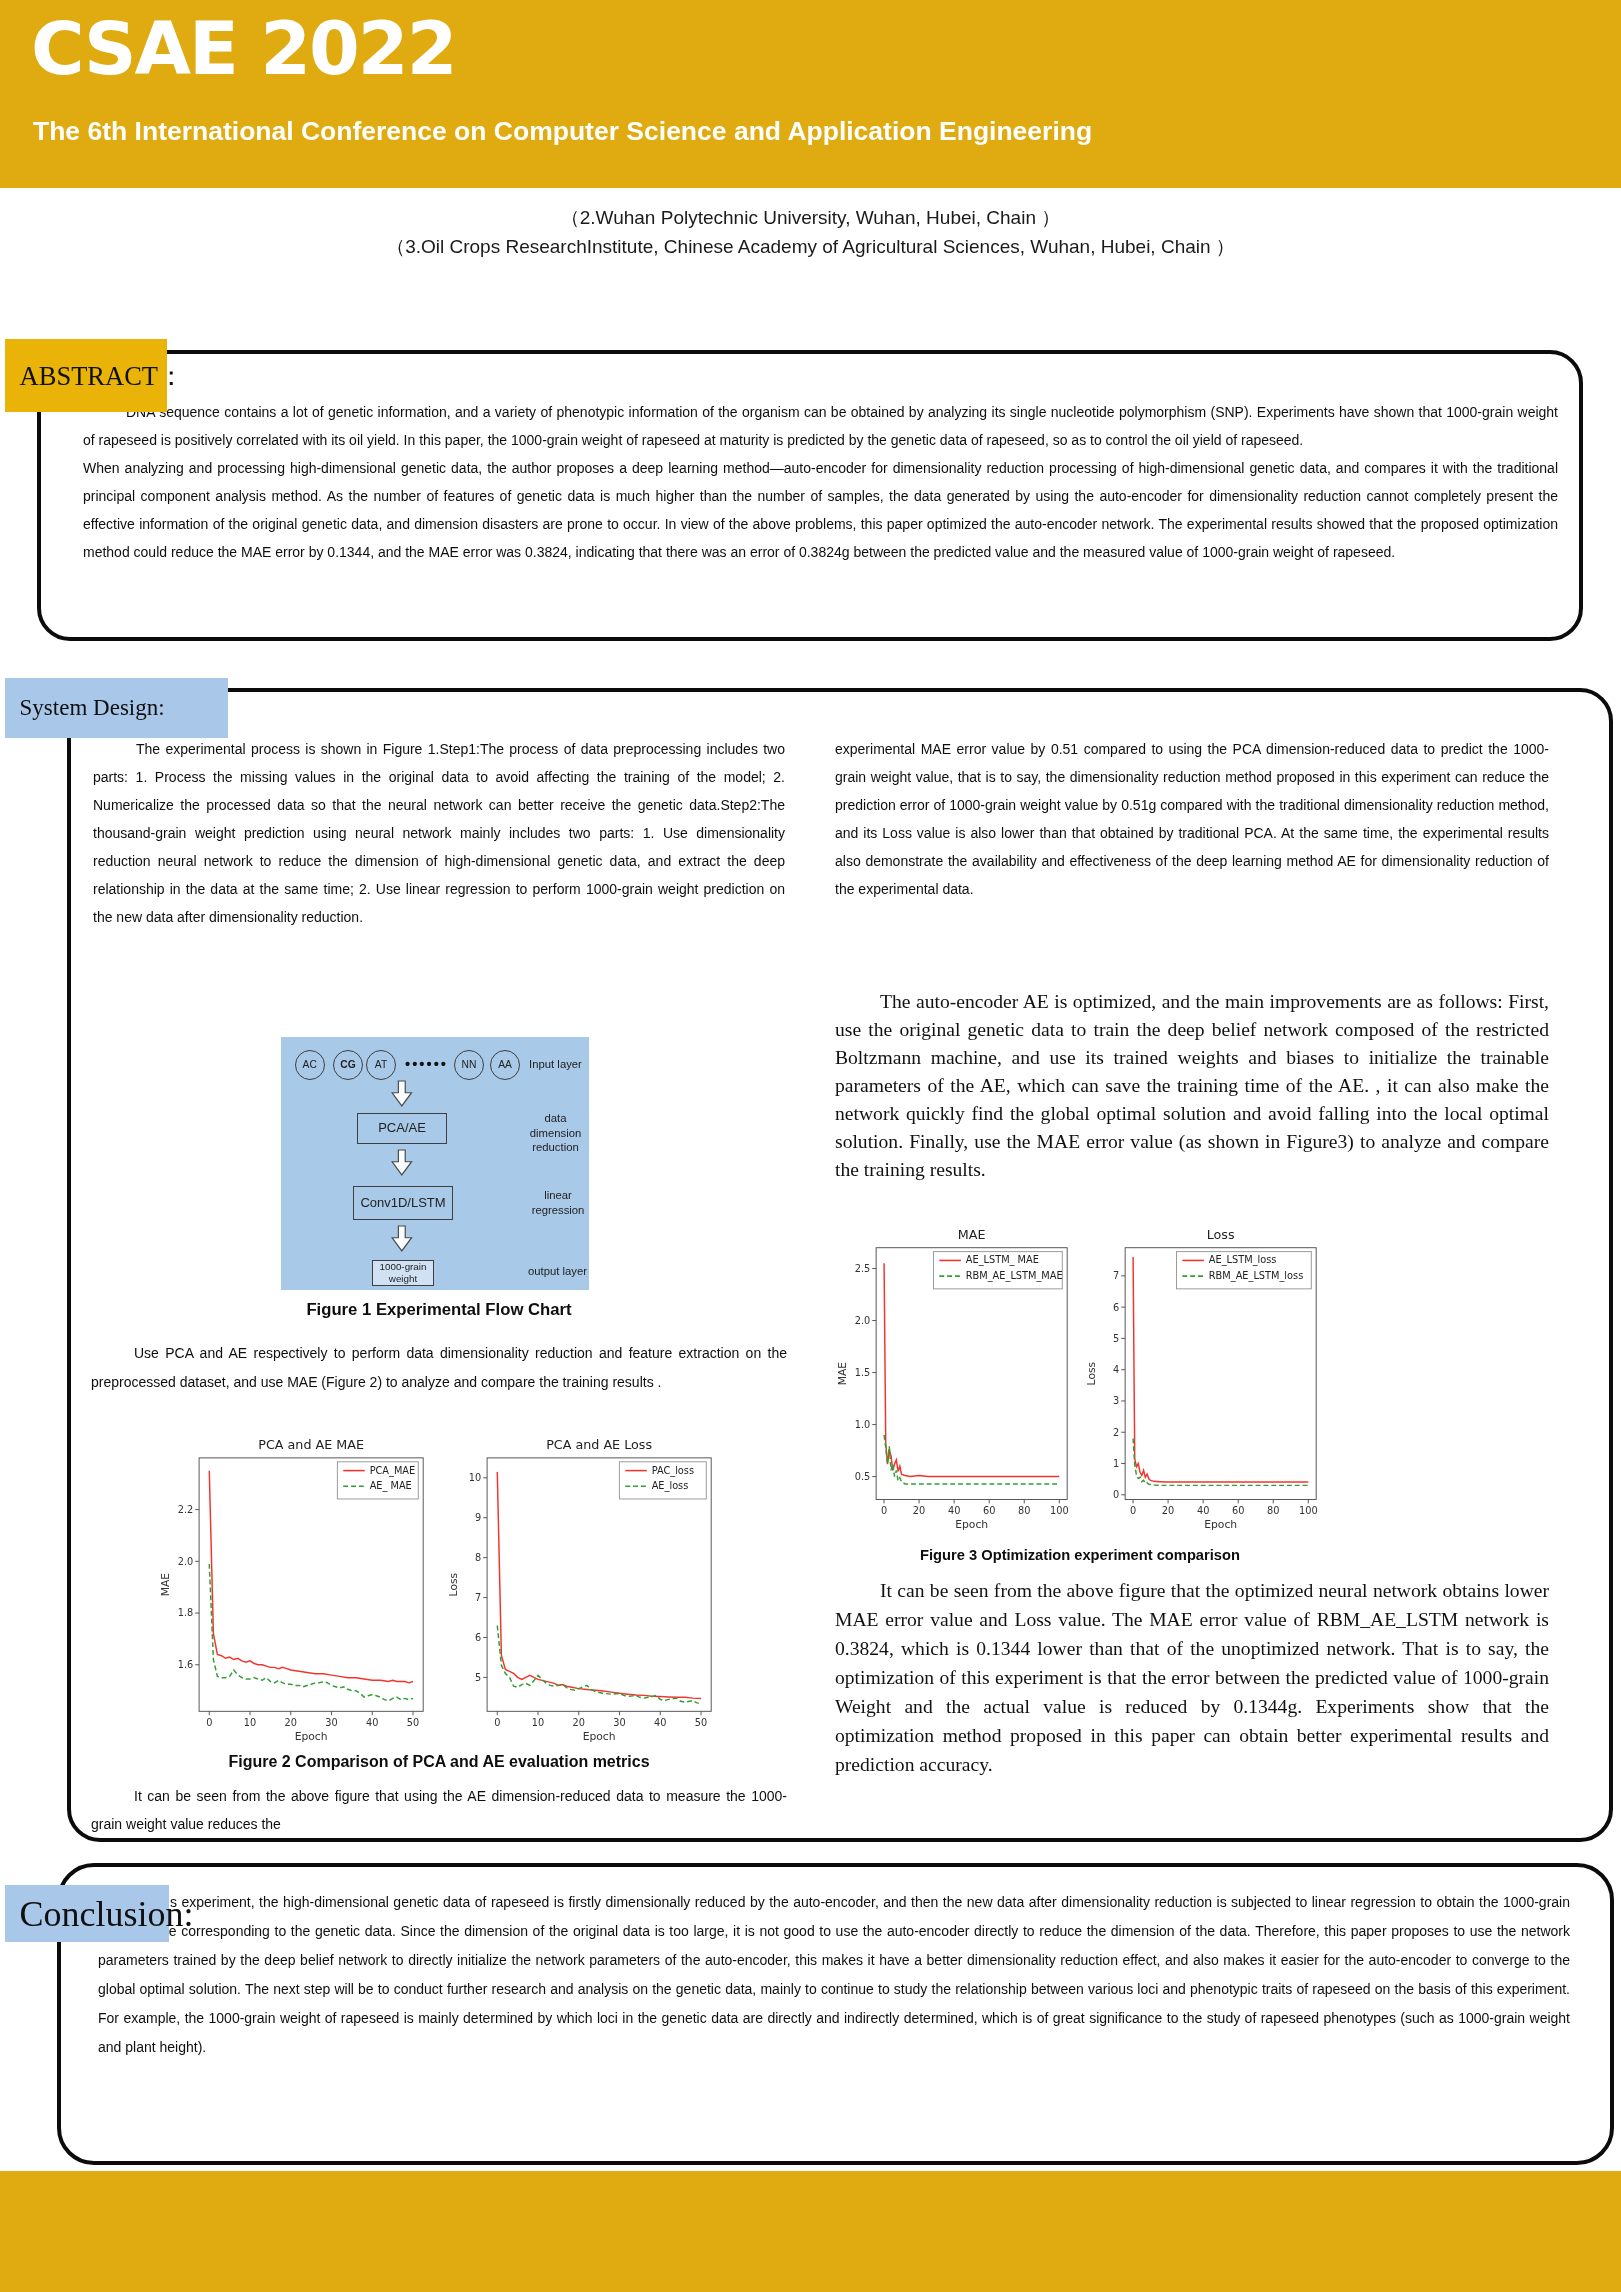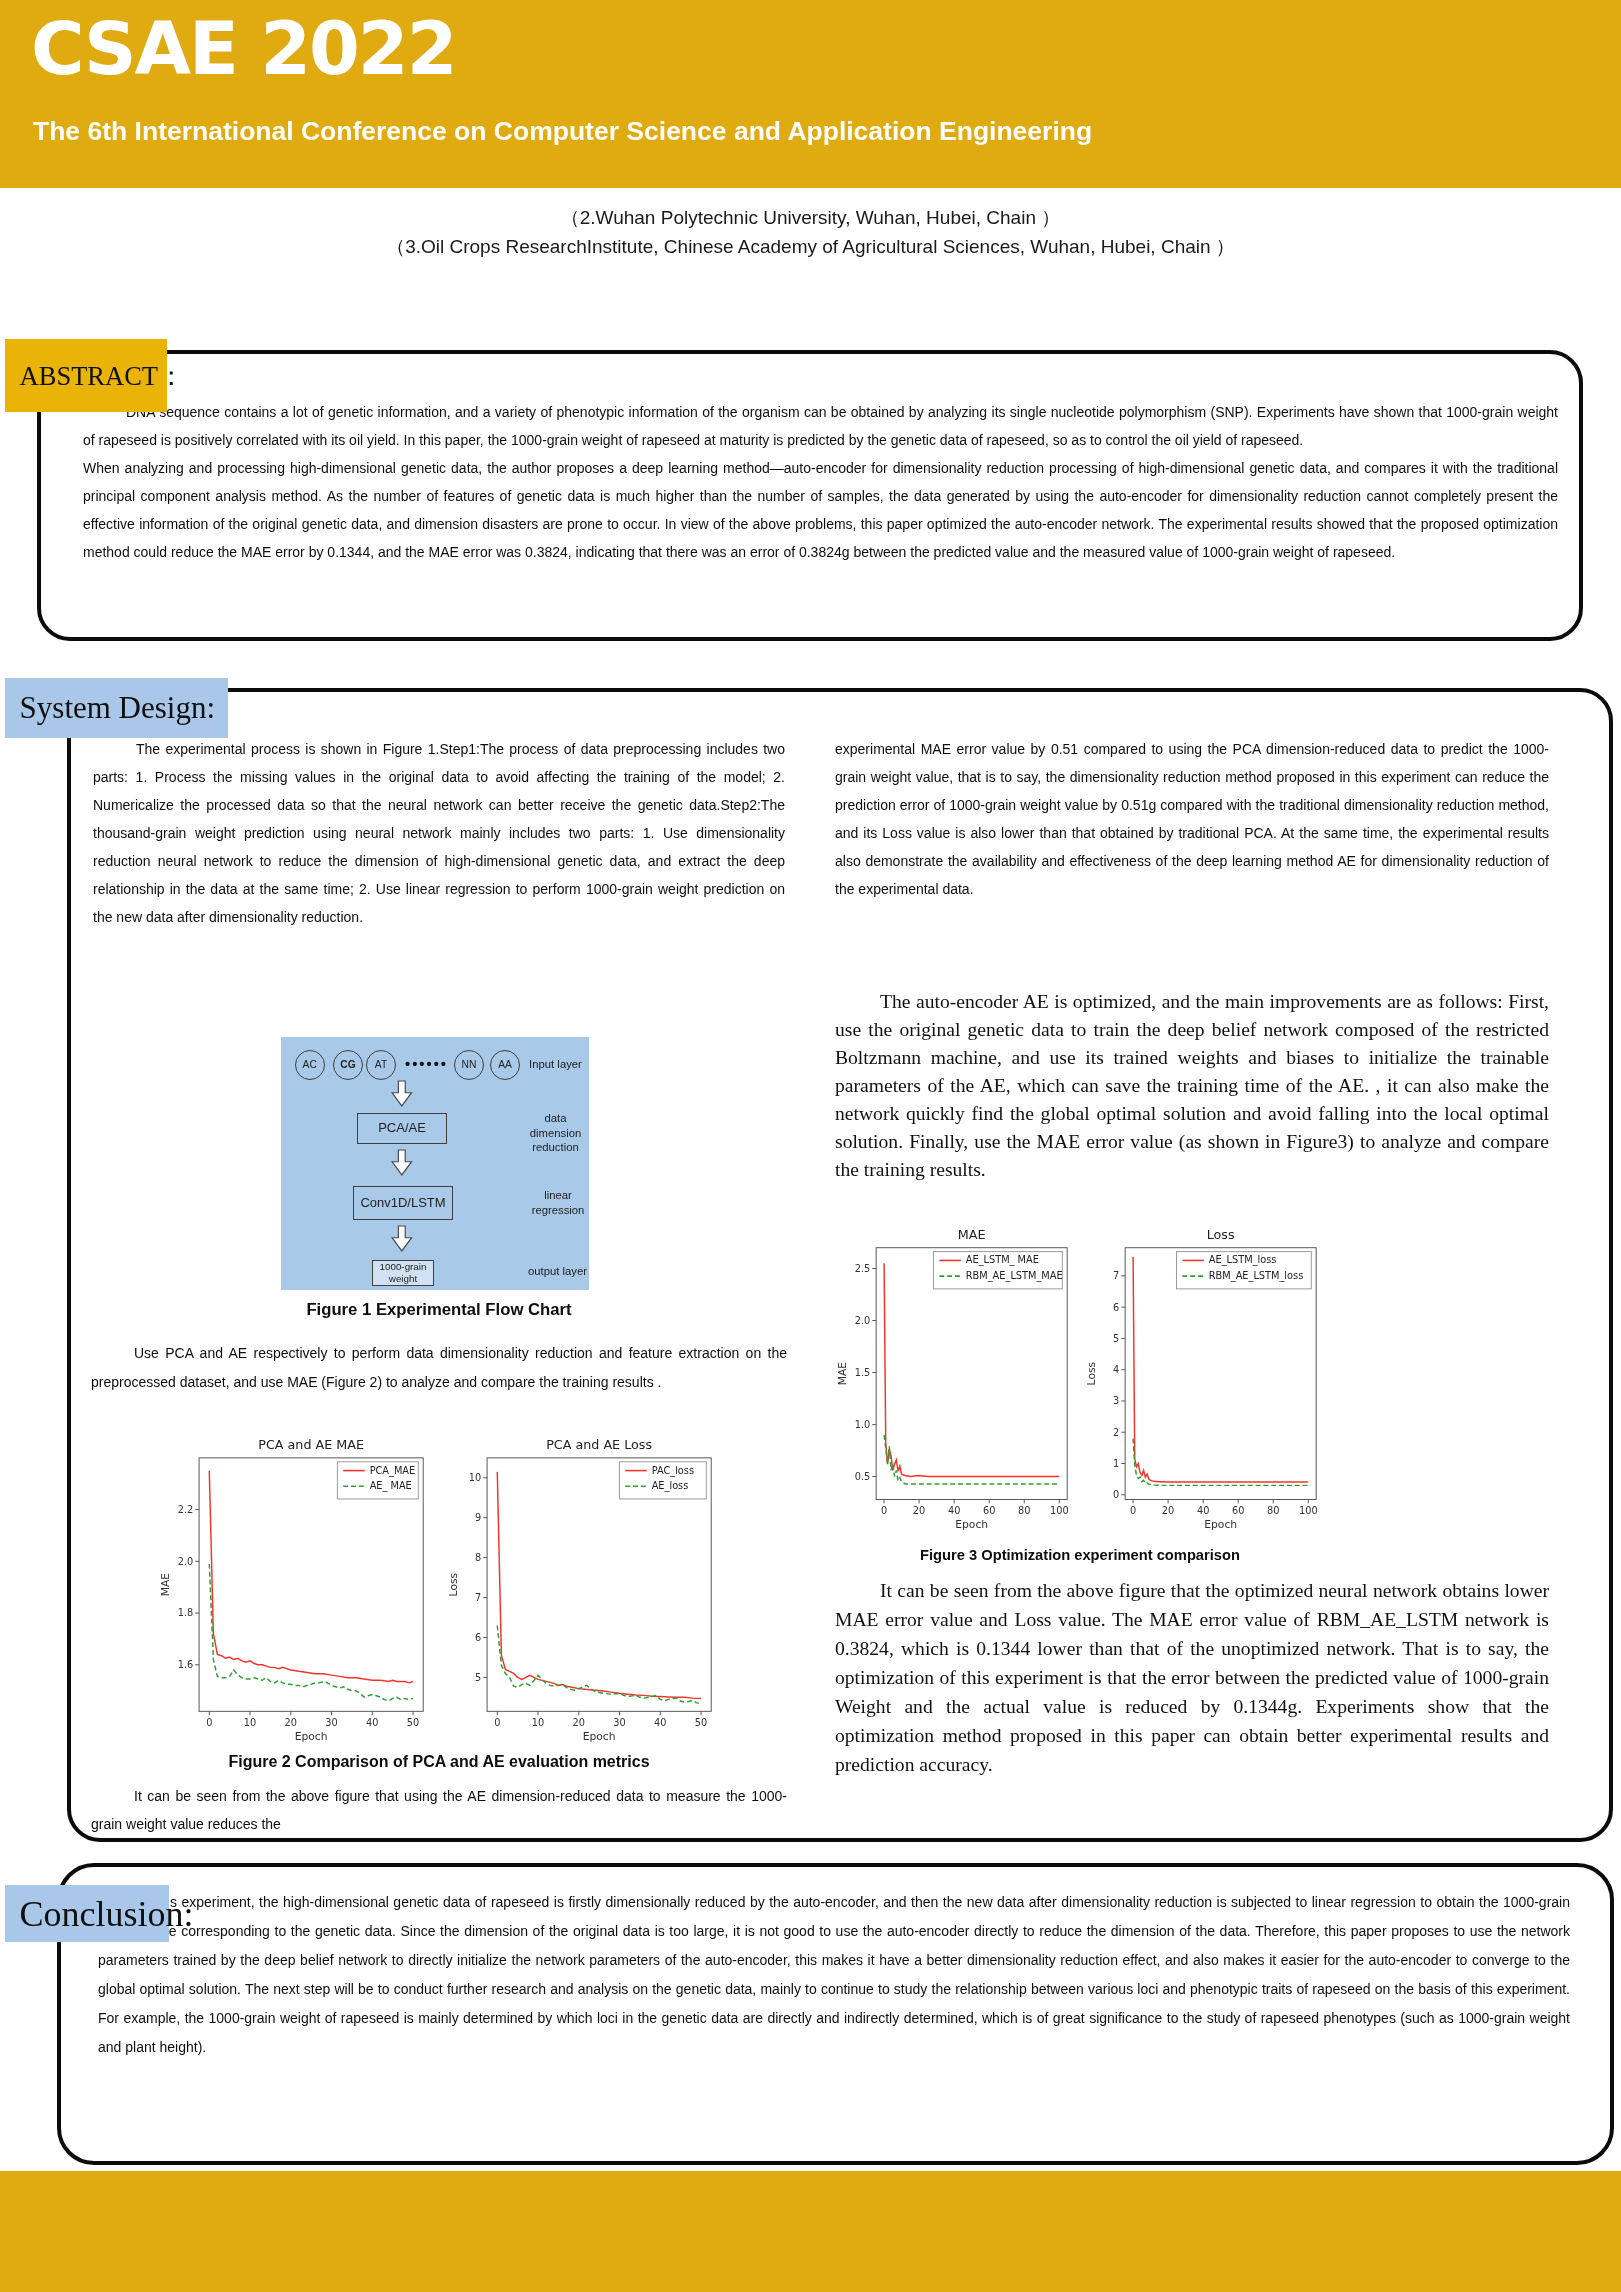--- a/index.html
+++ b/index.html
@@ -48,21 +48,21 @@
     <div>（3.Oil Crops ResearchInstitute, Chinese Academy of Agricultural Sciences, Wuhan, Hubei, Chain ）</div>
   </div>
 
   <div class="abs chip" style="left: 4.9px; top: 339px; width: 147px; height: 73px; font-size: 26.5px; background: #eab308;">ABSTRACT：</div>
   <div class="abs bigbox" style="left: 37px; top: 350px; width: 1538px; height: 283px; border-color: rgb(11, 11, 11);"></div>
   <div class="abs" style="left:83px;top:398px;width:1475px;">
     <div class="para indent" style="line-height:28px;">DNA sequence contains a lot of genetic information, and a variety of phenotypic information of the organism can be obtained by analyzing its single nucleotide polymorphism (SNP). Experiments have shown that 1000-grain weight of rapeseed is positively correlated with its oil yield. In this paper, the 1000-grain weight of rapeseed at maturity is predicted by the genetic data of rapeseed, so as to control the oil yield of rapeseed.</div>
     <div class="para" style="line-height:28px;">When analyzing and processing high-dimensional genetic data, the author proposes a deep learning method—auto-encoder for dimensionality reduction processing of high-dimensional genetic data, and compares it with the traditional principal component analysis method. As the number of features of genetic data is much higher than the number of samples, the data generated by using the auto-encoder for dimensionality reduction cannot completely present the effective information of the original genetic data, and dimension disasters are prone to occur. In view of the above problems, this paper optimized the auto-encoder network. The experimental results showed that the proposed optimization method could reduce the MAE error by 0.1344, and the MAE error was 0.3824, indicating that there was an error of 0.3824g between the predicted value and the measured value of 1000-grain weight of rapeseed.</div>
   </div>
 
-  <div class="abs chip" style="left: 4.9px; top: 678px; width: 208px; height: 60px; font-size: 31px; background: rgb(168, 199, 233);">System Design:</div>
+  <div class="abs chip" style="left: 4.9px; top: 678px; width: 208px; height: 60px; font-size: 23px; background: rgb(168, 199, 233);">System Design:</div>
   <div class="abs bigbox" style="left: 67px; top: 688px; width: 1538px; height: 1146px; border-color: rgb(11, 11, 11);"></div>
 
   <div class="abs para indent" style="left:93px;top:735px;width:692px;">The experimental process is shown in Figure 1.Step1:The process of data preprocessing includes two parts: 1. Process the missing values in the original data to avoid affecting the training of the model; 2. Numericalize the processed data so that the neural network can better receive the genetic data.Step2:The thousand-grain weight prediction using neural network mainly includes two parts: 1. Use dimensionality reduction neural network to reduce the dimension of high-dimensional genetic data, and extract the deep relationship in the data at the same time; 2. Use linear regression to perform 1000-grain weight prediction on the new data after dimensionality reduction.</div>
 
   <div class="abs fig1" style="left: 281px; top: 1037px; width: 308px; height: 253px; background: rgb(169, 201, 233);">
     <div class="fnode" style="left:13.7px;top:12.7px;">AC</div>
     <div class="fnode" style="left:52px;top:12.7px;font-weight:bold;">CG</div>
     <div class="fnode" style="left:85px;top:12.7px;">AT</div>
     <div class="fdots" style="left:120px;top:18.6px;width:51px;">••••••</div>
     <div class="fnode" style="left:173px;top:12.7px;">NN</div>

